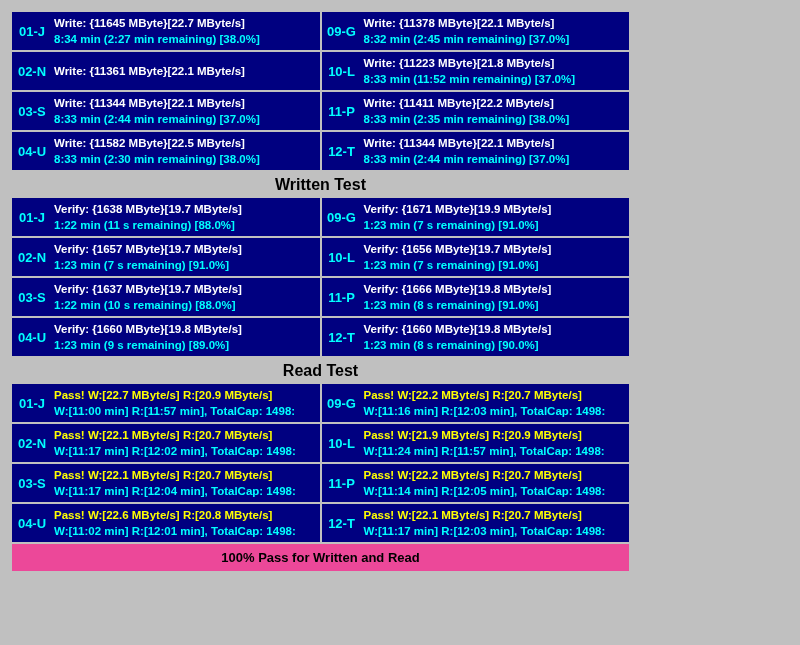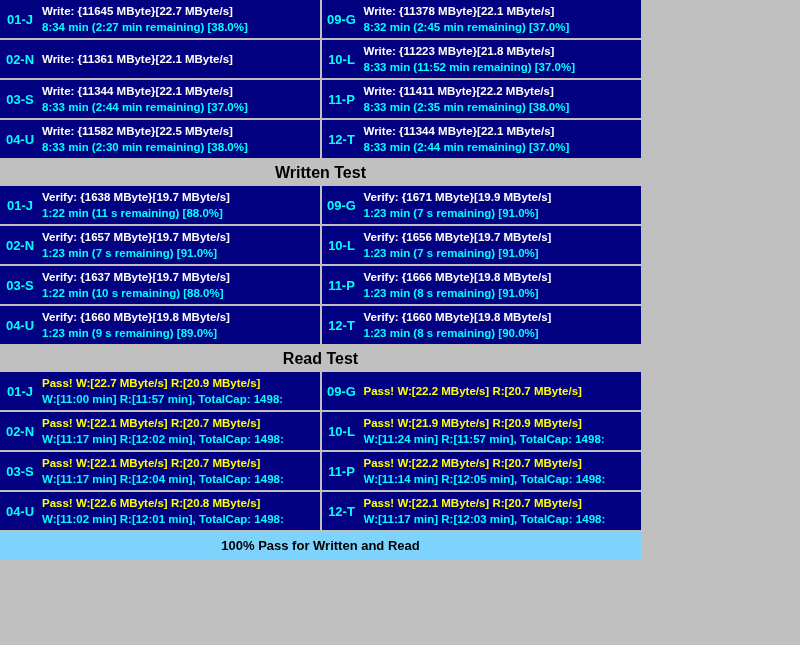--- a/index.html
+++ b/index.html
@@ -6,21 +6,21 @@
     body {
       background: #c0c0c0;
       font-family: Arial, sans-serif;
       font-size: 12px;
       width: 800px;
       min-height: 645px;
     }
     .main-container {
       width: 641px;
       background: #c0c0c0;
-      padding: 0;
+      padding: 12px;
     }
     .section {
       margin-bottom: 2px;
     }
     .section-header {
       text-align: center;
       background: #c0c0c0;
       padding: 4px 0;
       font-size: 16px;
       font-weight: bold;
@@ -67,21 +67,21 @@
     }
     .cell-pass .line1 {
       color: #ffff00;
       font-weight: bold;
     }
     .cell-pass .line2 {
       color: #00ffff;
       font-weight: bold;
     }
     .footer {
-      background: #7dd3fc;
+      background: #ec4899;
       text-align: center;
       padding: 6px;
       font-size: 13px;
       color: #000;
       font-weight: bold;
       margin-top: 2px;
     }
   </style>
 </head>
 <body>
@@ -219,20 +219,21 @@
           <div class="cell-label">01-J</div>
           <div class="cell-content">
             <div class="line1">Pass! W:[22.7 MByte/s] R:[20.9 MByte/s]</div>
             <div class="line2">W:[11:00 min] R:[11:57 min], TotalCap: 1498:</div>
           </div>
         </div>
         <div class="cell cell-pass">
           <div class="cell-label">09-G</div>
           <div class="cell-content">
             <div class="line1">Pass! W:[22.2 MByte/s] R:[20.7 MByte/s]</div>
+            <div class="line2">W:[11:16 min] R:[12:03 min], TotalCap: 1498:</div>
           </div>
         </div>
         <div class="cell cell-pass">
           <div class="cell-label">02-N</div>
           <div class="cell-content">
             <div class="line1">Pass! W:[22.1 MByte/s] R:[20.7 MByte/s]</div>
             <div class="line2">W:[11:17 min] R:[12:02 min], TotalCap: 1498:</div>
           </div>
         </div>
         <div class="cell cell-pass">

